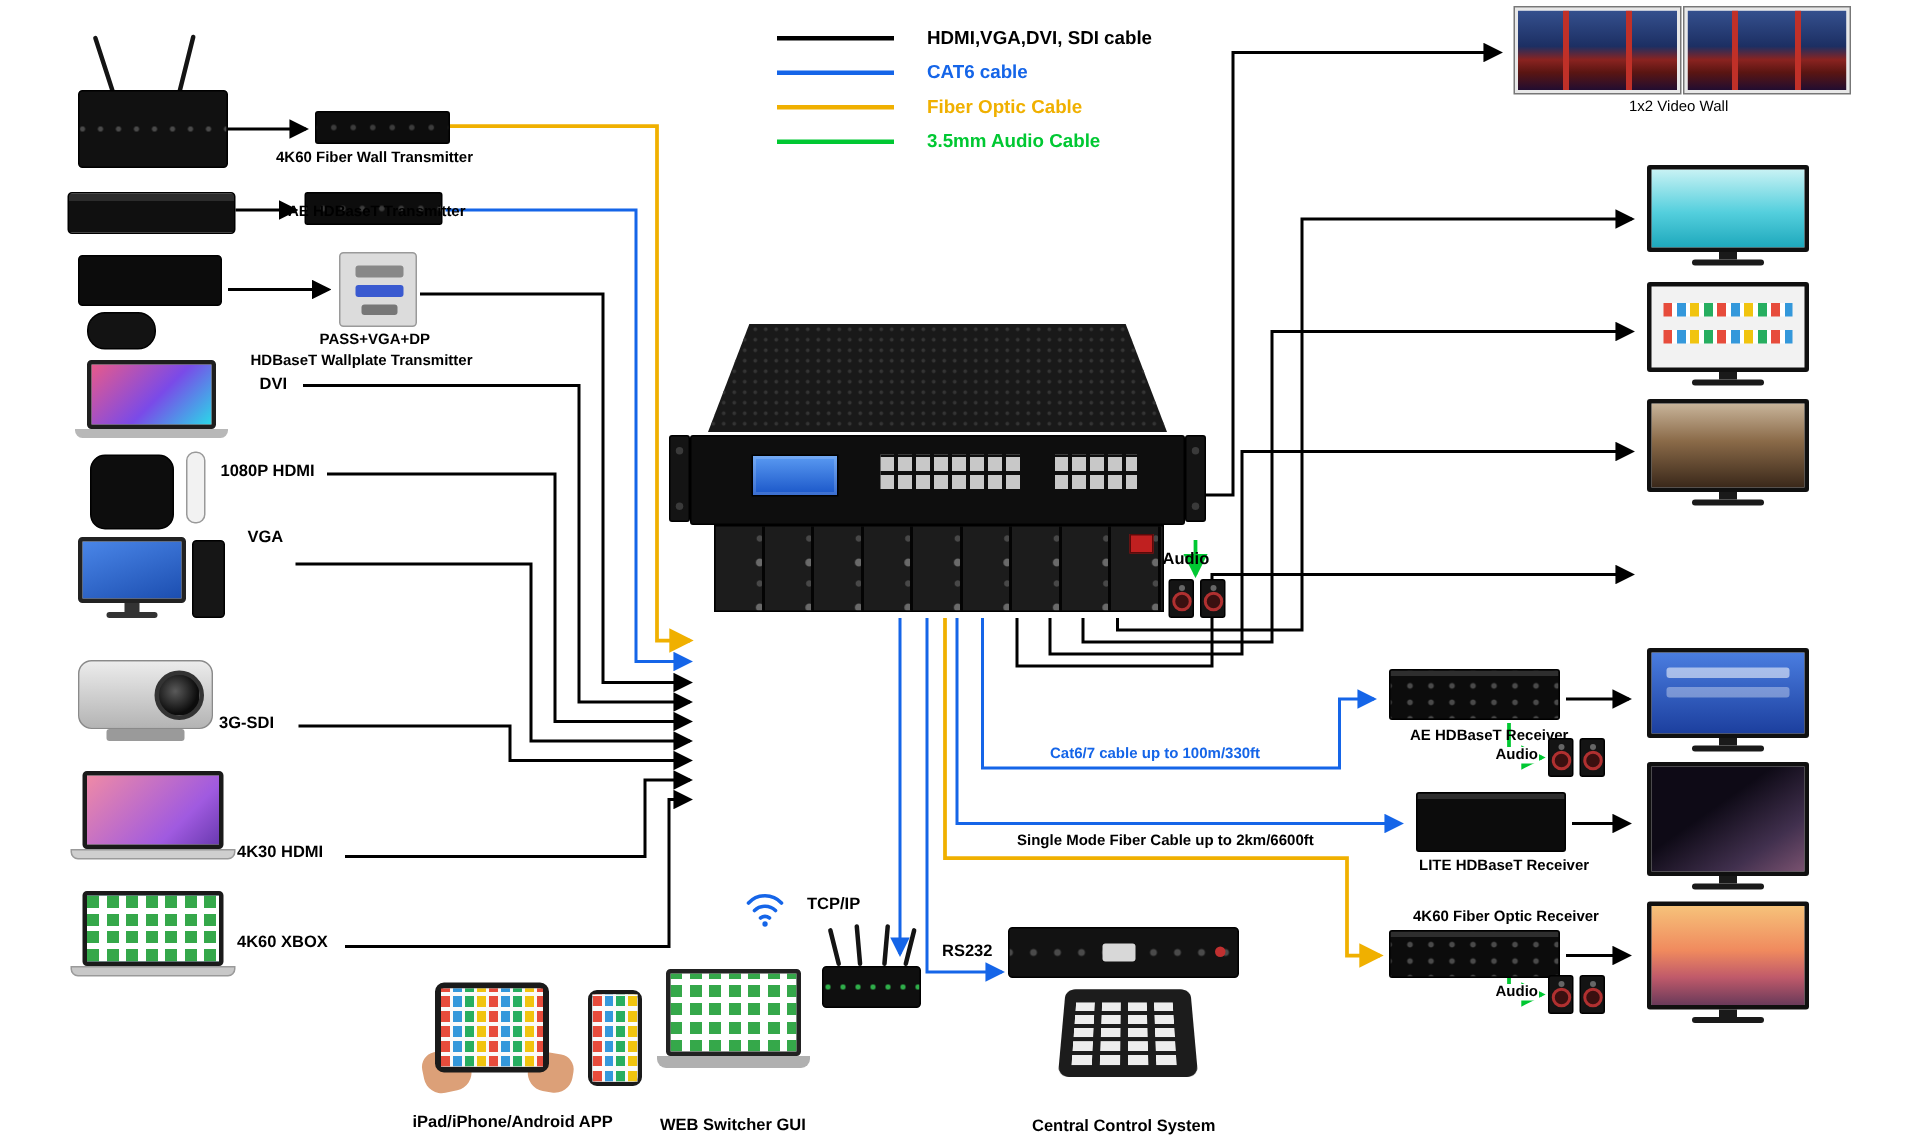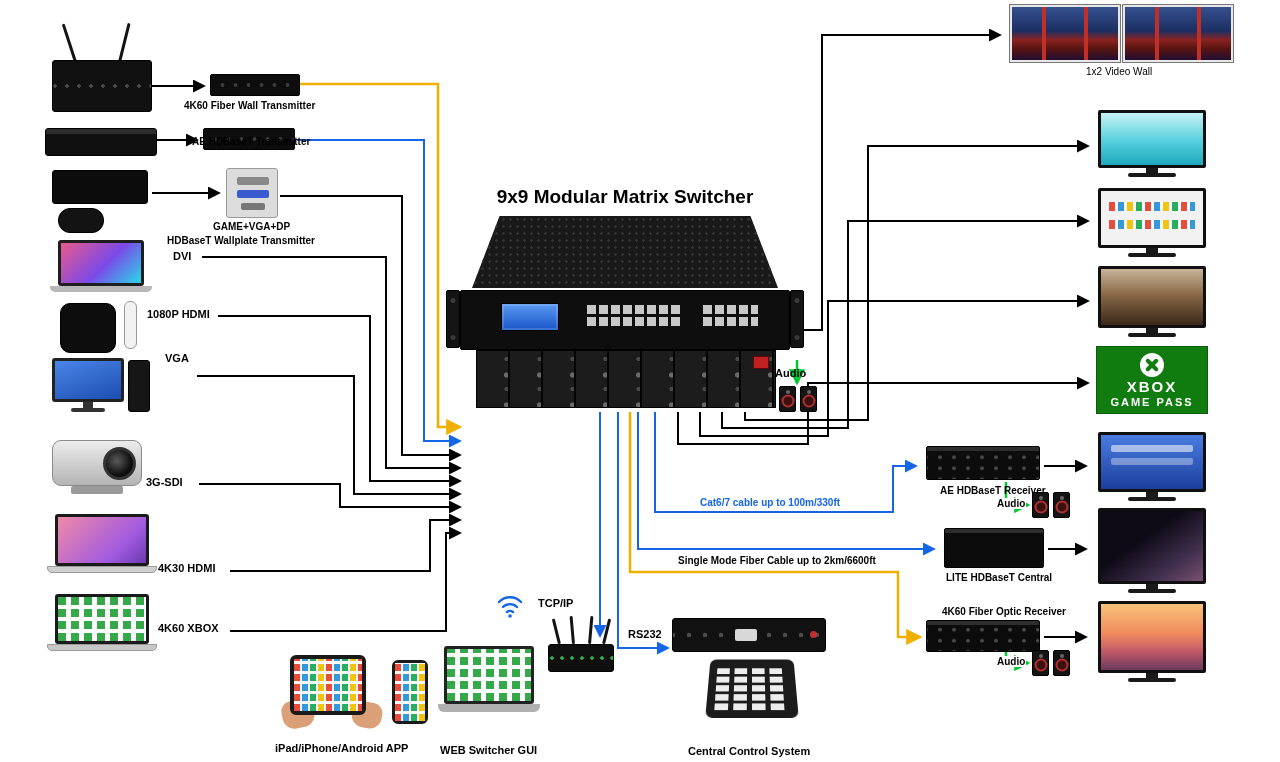--- a/index.html
+++ b/index.html
@@ -142,22 +142,39 @@
       <polyline points="630,412 630,572 898,572 898,637 920,637" marker-end="url(#mY)"></polyline>
     </g>
 
     <g stroke="#00c832" stroke-width="2.5" fill="none">
       <polyline points="797,360 797,383" marker-end="url(#mG)"></polyline>
       <polyline points="1006,482 1006,505 1028,505" marker-end="url(#mG)"></polyline>
       <polyline points="1006,650 1006,663 1028,663" marker-end="url(#mG)"></polyline>
     </g>
   </svg>
 
-
-  <div class="lbl" style="left:460px;top:186px;width:330px;text-align:center;font-size:19px">9x9 Modular Matrix Switcher</div>
+  <div class="legend">
+    <div class="row">
+      <span class="sw" style="background:#000"></span>
+      <span class="lg" style="color:#000">HDMI,VGA,DVI, SDI cable</span>
+    </div>
+    <div class="row">
+      <span class="sw" style="background:#1565e8"></span>
+      <span class="lg" style="color:#1565e8">CAT6 cable</span>
+    </div>
+    <div class="row">
+      <span class="sw" style="background:#f0b000"></span>
+      <span class="lg" style="color:#f0b000">Fiber Optic Cable</span>
+    </div>
+    <div class="row">
+      <span class="sw" style="background:#00c832"></span>
+      <span class="lg" style="color:#00c832">3.5mm Audio Cable</span>
+    </div>
+  </div>
+
 
   <div class="abs dev" style="left:52px;top:24px;width:105px;height:90px">
     <i class="ant" style="left:22px;top:-2px;height:40px;transform:rotate(-18deg)"></i>
     <i class="ant" style="left:66px;top:-2px;height:40px;transform:rotate(14deg)"></i>
     <div class="blackbox" style="position:absolute;left:0;top:36px;width:100px;height:52px;background-image:radial-gradient(circle,#4a4a4a 1.5px,transparent 2px);background-size:12px 100%;background-position:8px 75%"></div>
   </div>
   <div class="txbox" style="left:210px;top:74px;width:90px;height:22px"></div>
   <div class="lbl sm" style="left:184px;top:100px">4K60 Fiber Wall Transmitter</div>
 
   <div class="abs dev blackbox" style="left:45px;top:128px;width:112px;height:28px;background:linear-gradient(180deg,#2c2c2c 0 5px,#101010 5px)"></div>
@@ -166,21 +183,21 @@
 
   <div class="abs dev" style="left:50px;top:168px;width:100px;height:66px">
     <div class="blackbox" style="position:absolute;left:2px;top:2px;width:96px;height:34px;background:#0c0c0c"></div>
     <div class="blackbox" style="position:absolute;left:8px;top:40px;width:46px;height:25px;border-radius:12px;background:#131313"></div>
   </div>
   <div class="abs" style="left:226px;top:168px;width:52px;height:50px;background:#dcdcdc;border:1px solid #9a9a9a;border-radius:3px;z-index:2">
     <div style="position:absolute;left:10px;top:8px;width:32px;height:8px;background:#888;border-radius:2px"></div>
     <div style="position:absolute;left:10px;top:21px;width:32px;height:8px;background:#3a5ad0;border-radius:2px"></div>
     <div style="position:absolute;left:14px;top:34px;width:24px;height:7px;background:#777;border-radius:2px"></div>
   </div>
-  <div class="lbl sm" style="left:213px;top:221px">GAME+VGA+DP</div>
+  <div class="lbl sm" style="left:213px;top:221px">PASS+VGA+DP</div>
   <div class="lbl sm" style="left:167px;top:235px">HDBaseT Wallplate Transmitter</div>
 
   <div class="abs dev" style="left:58px;top:240px">
     <div style="width:86px;height:46px;border:3px solid #1e1e1e;border-radius:3px;background:linear-gradient(135deg,#e85a8a,#7a4ae8 55%,#2ad8e8)"></div>
     <div style="margin-left:-8px;width:102px;height:6px;background:#b8b8b8;border-radius:0 0 5px 5px"></div>
   </div>
   <div class="lbl" style="left:173px;top:250px">DVI</div>
 
   <div class="abs dev" style="left:60px;top:303px">
     <div class="blackbox" style="width:56px;height:50px;border-radius:10px;background:#0d0d0d"></div>
@@ -307,46 +324,41 @@
   </div>
 
   <div class="tv" style="left:1098px;top:266px">
     <div class="screen" style="width:108px;height:62px;background:linear-gradient(180deg,#c8b49a 0%,#8a6a48 45%,#3a281a 100%)"></div>
     <div class="stand">
         <i class="neck"></i>
         <i class="base"></i>
       </div>
   </div>
 
-  <div class="abs" style="left:1096px;top:346px;width:112px;height:68px;background:#107c10;border:1px solid #0a5a0a;display:flex;flex-direction:column;align-items:center;justify-content:center;gap:1px;z-index:2">
-    <div class="xlogo"></div>
-    <span style="color:#fff;font-weight:bold;font-size:15px;letter-spacing:2px">XBOX</span>
-    <span style="color:#fff;font-weight:bold;font-size:11px;letter-spacing:2px">GAME PASS</span>
-  </div>
 
   <div class="rxbox" style="left:926px;top:446px;width:114px;height:34px"></div>
   <div class="lbl sm" style="left:940px;top:485px">AE HDBaseT Receiver</div>
   <div class="lbl sm" style="left:996px;top:498px;z-index:3;background:#fff;padding:0 1px">Audio</div>
   <div class="spk" style="left:1032px;top:492px">
       <i></i>
       <i></i>
     </div>
   <div class="tv" style="left:1098px;top:432px">
     <div class="screen" style="width:108px;height:60px;background:linear-gradient(180deg,#4a7de0,#1c3f9e)">
       <div style="margin:10px 10px 0;height:7px;background:rgba(255,255,255,.55);border-radius:2px"></div>
       <div style="margin:6px 10px 0;height:7px;background:rgba(255,255,255,.35);border-radius:2px"></div>
     </div>
     <div class="stand">
         <i class="neck"></i>
         <i class="base"></i>
       </div>
   </div>
 
   <div class="rxbox" style="left:944px;top:528px;width:100px;height:40px;background-image:linear-gradient(180deg,#2e2e2e 0 4px,transparent 4px),linear-gradient(0deg,transparent 0 12px,#8a8a8a 12px 20px,transparent 20px)"></div>
-  <div class="lbl sm" style="left:946px;top:572px">LITE HDBaseT Central</div>
+  <div class="lbl sm" style="left:946px;top:572px">LITE HDBaseT Receiver</div>
   <div class="tv" style="left:1098px;top:508px">
     <div class="screen" style="width:108px;height:76px;background:linear-gradient(145deg,#0e0a16 40%,#41304e 75%,#7a5270 100%)"></div>
     <div class="stand">
         <i class="neck"></i>
         <i class="base"></i>
       </div>
   </div>
 
   <div class="lbl sm" style="left:942px;top:606px">4K60 Fiber Optic Receiver</div>
   <div class="rxbox" style="left:926px;top:620px;width:114px;height:32px"></div>

